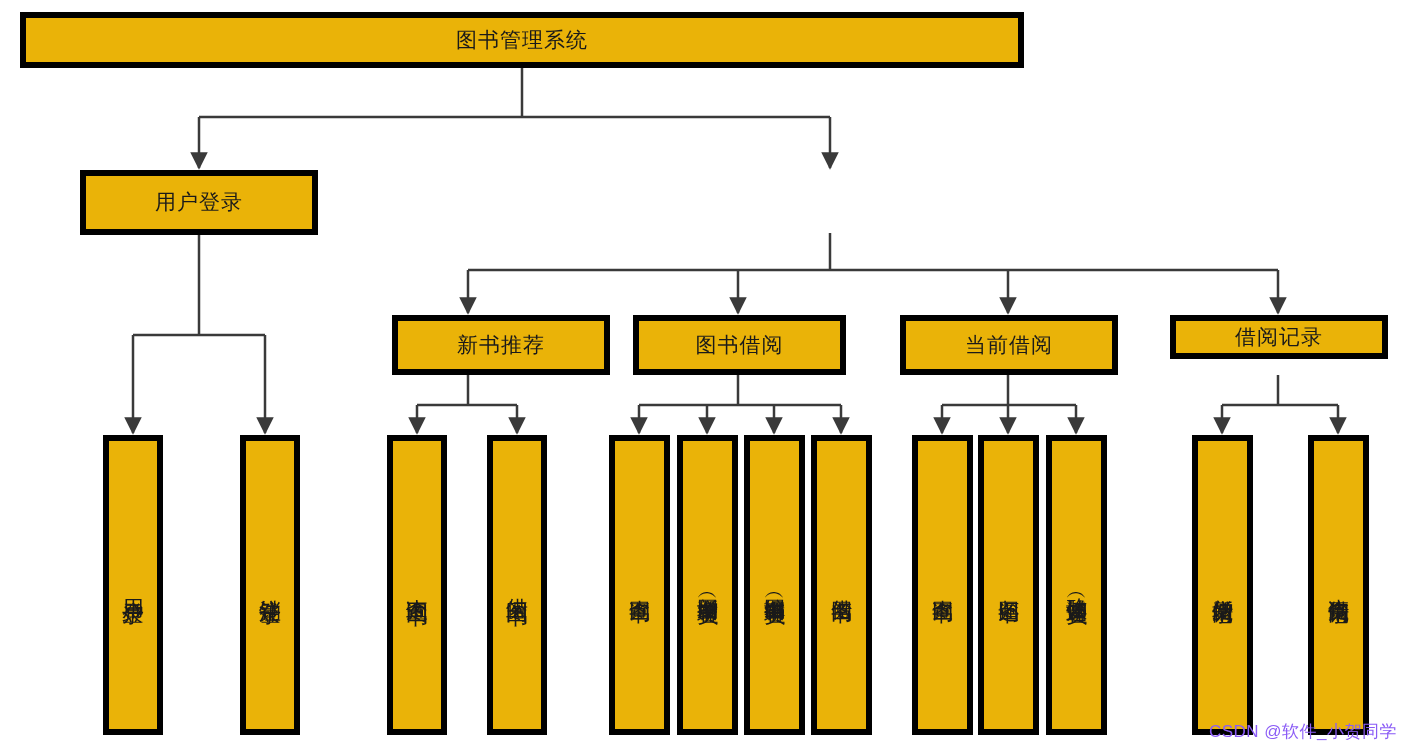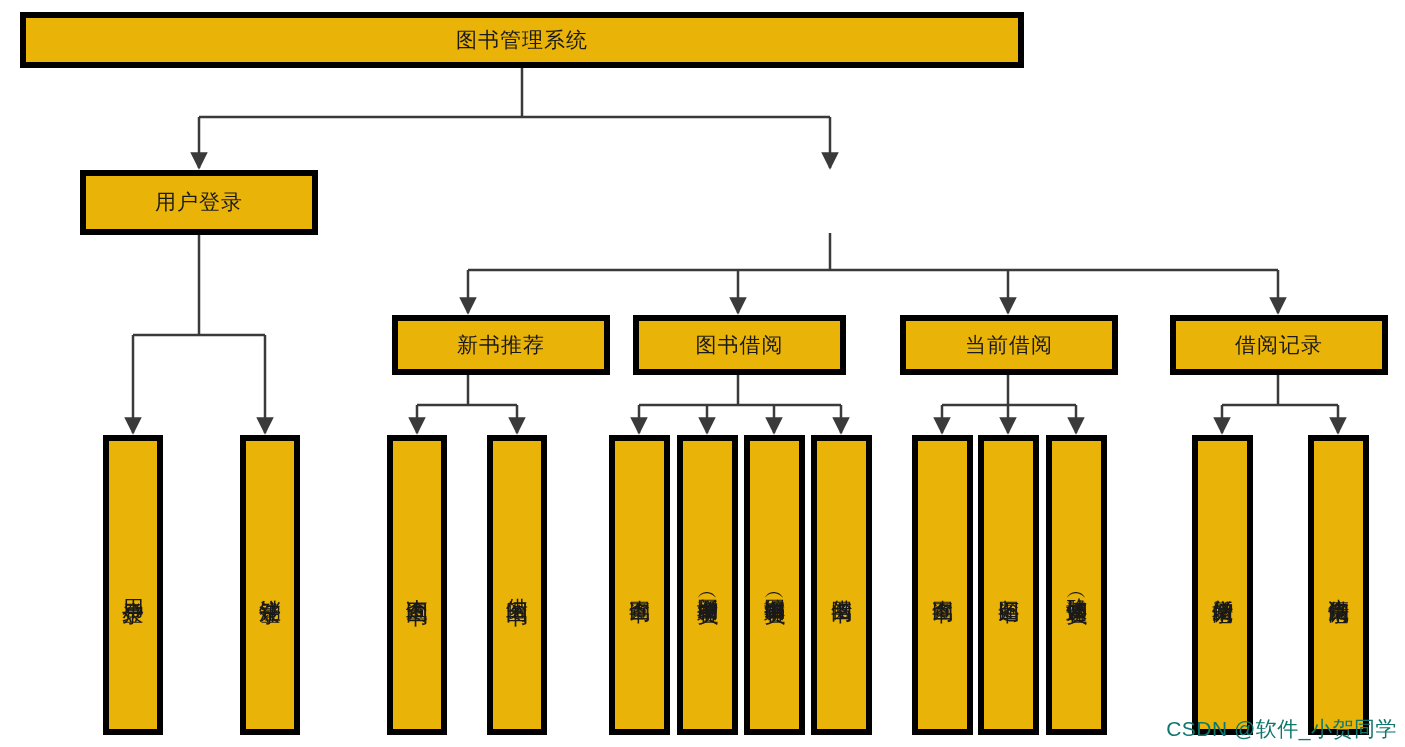--- a/index.html
+++ b/index.html
@@ -61,22 +61,22 @@
     max-height: 282px;
   }
   .node.vert.narrow .label {
     font-size: 21px;
     letter-spacing: 1px;
   }
   .watermark {
     position: absolute;
     right: 8px;
     bottom: 4px;
-    font-size: 21px;
-    color: #0f766e;
+    font-size: 17px;
+    color: #8b5cf6;
     letter-spacing: 0.5px;
     white-space: nowrap;
   }
 </style>
 </head>
 <body>
 
 <div id="canvas">
 
   <svg class="edges" viewBox="0 0 1405 747">
@@ -144,21 +144,21 @@
   </div>
 
   <div class="node horiz" style="left:633px; top:315px; width:213px; height:60px;">
     <span class="label">图书借阅</span>
   </div>
 
   <div class="node horiz" style="left:900px; top:315px; width:218px; height:60px;">
     <span class="label">当前借阅</span>
   </div>
 
-  <div class="node horiz" style="left:1170px; top:315px; width:218px; height:60px;">
+  <div class="node horiz" style="left:1170px; top:315px; width:218px; height:44px;">
     <span class="label">借阅记录</span>
   </div>
 
   <div class="node vert" style="left:103px; top:435px; width:60px; height:300px;">
     <span class="label">用户登录</span>
   </div>
 
   <div class="node vert" style="left:240px; top:435px; width:60px; height:300px;">
     <span class="label">注销登录</span>
   </div>

